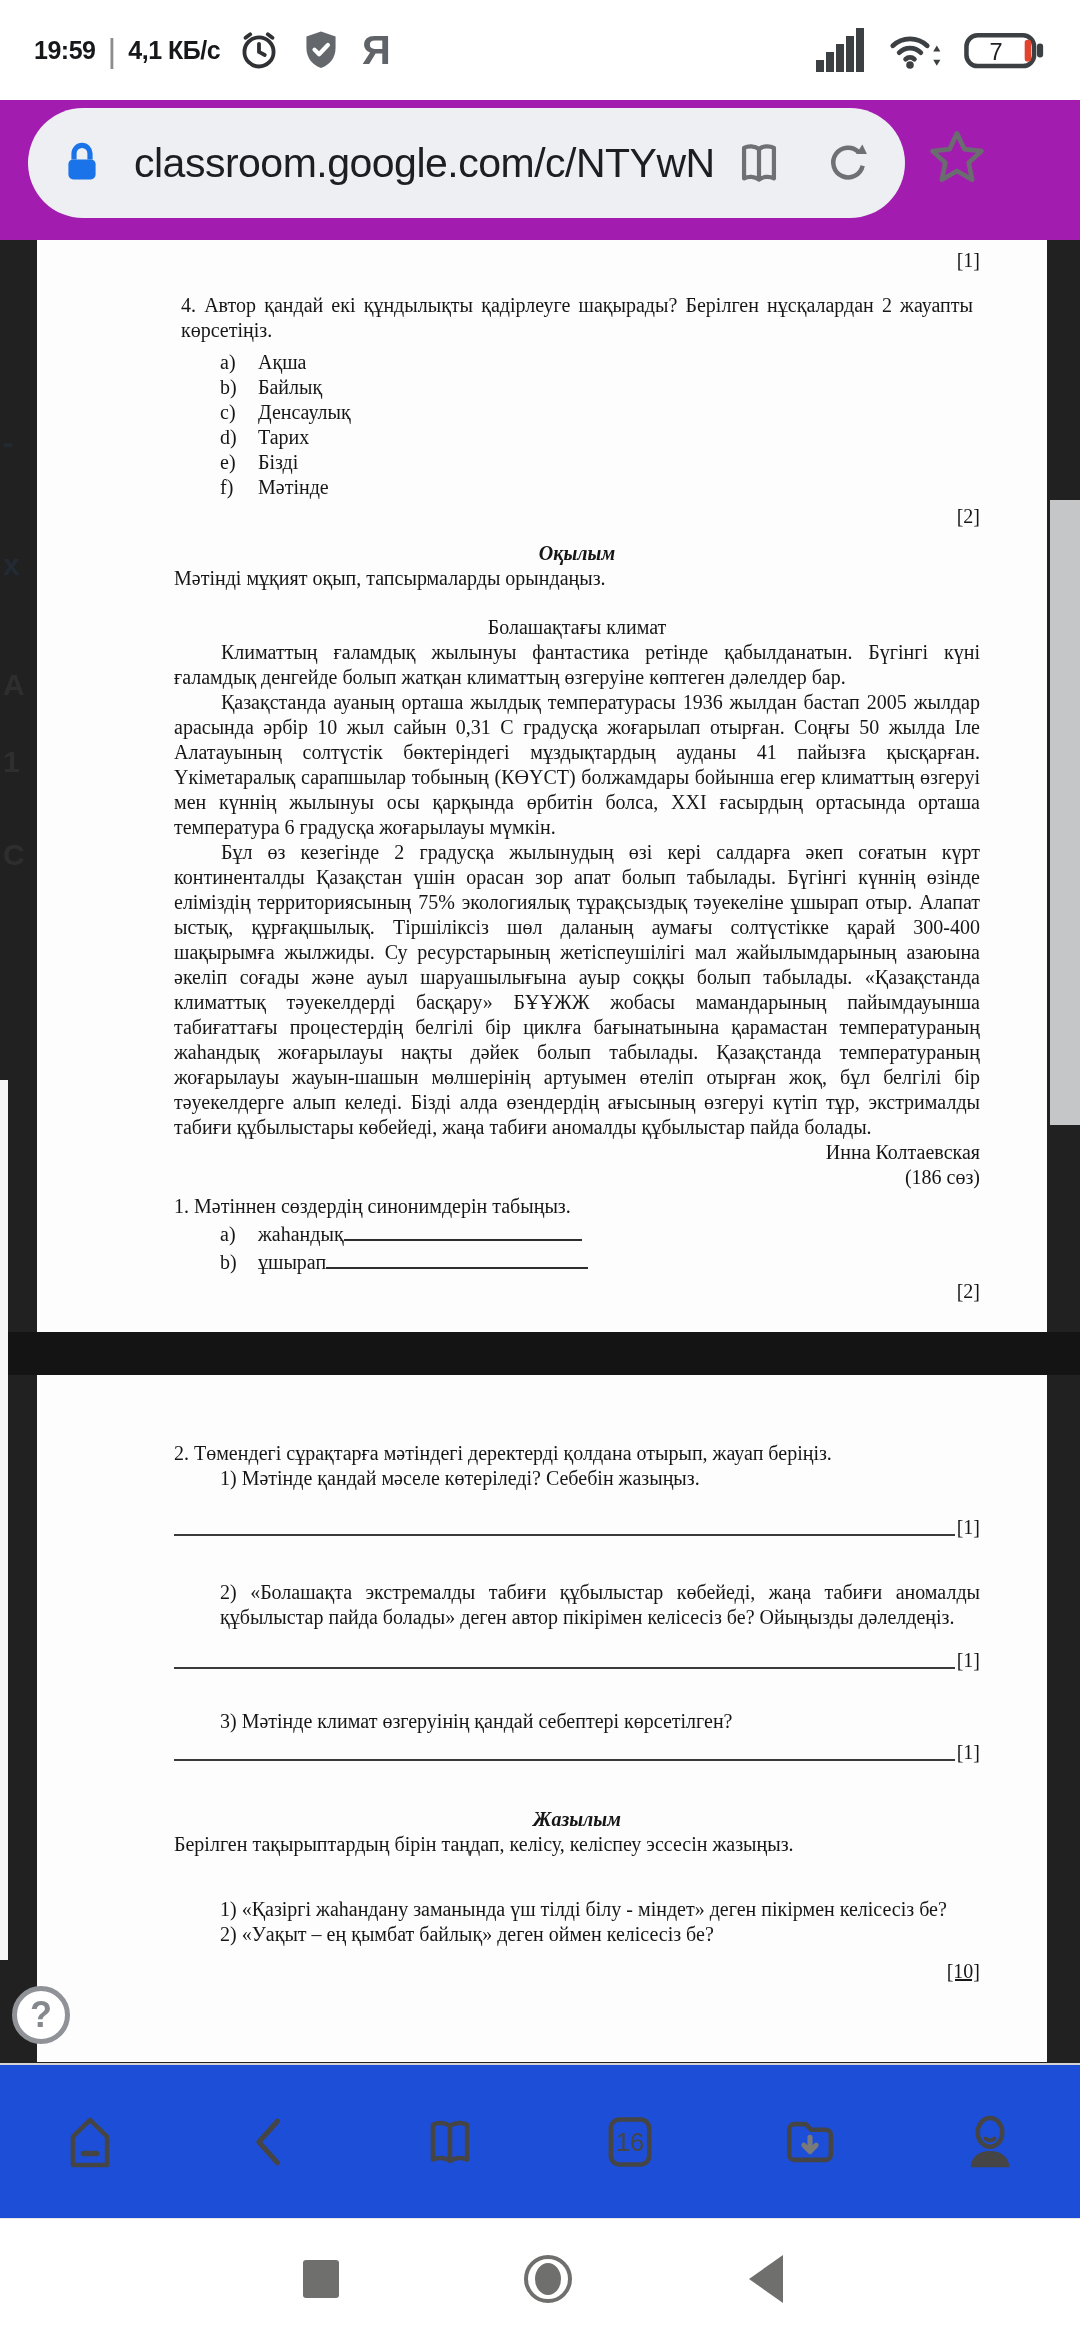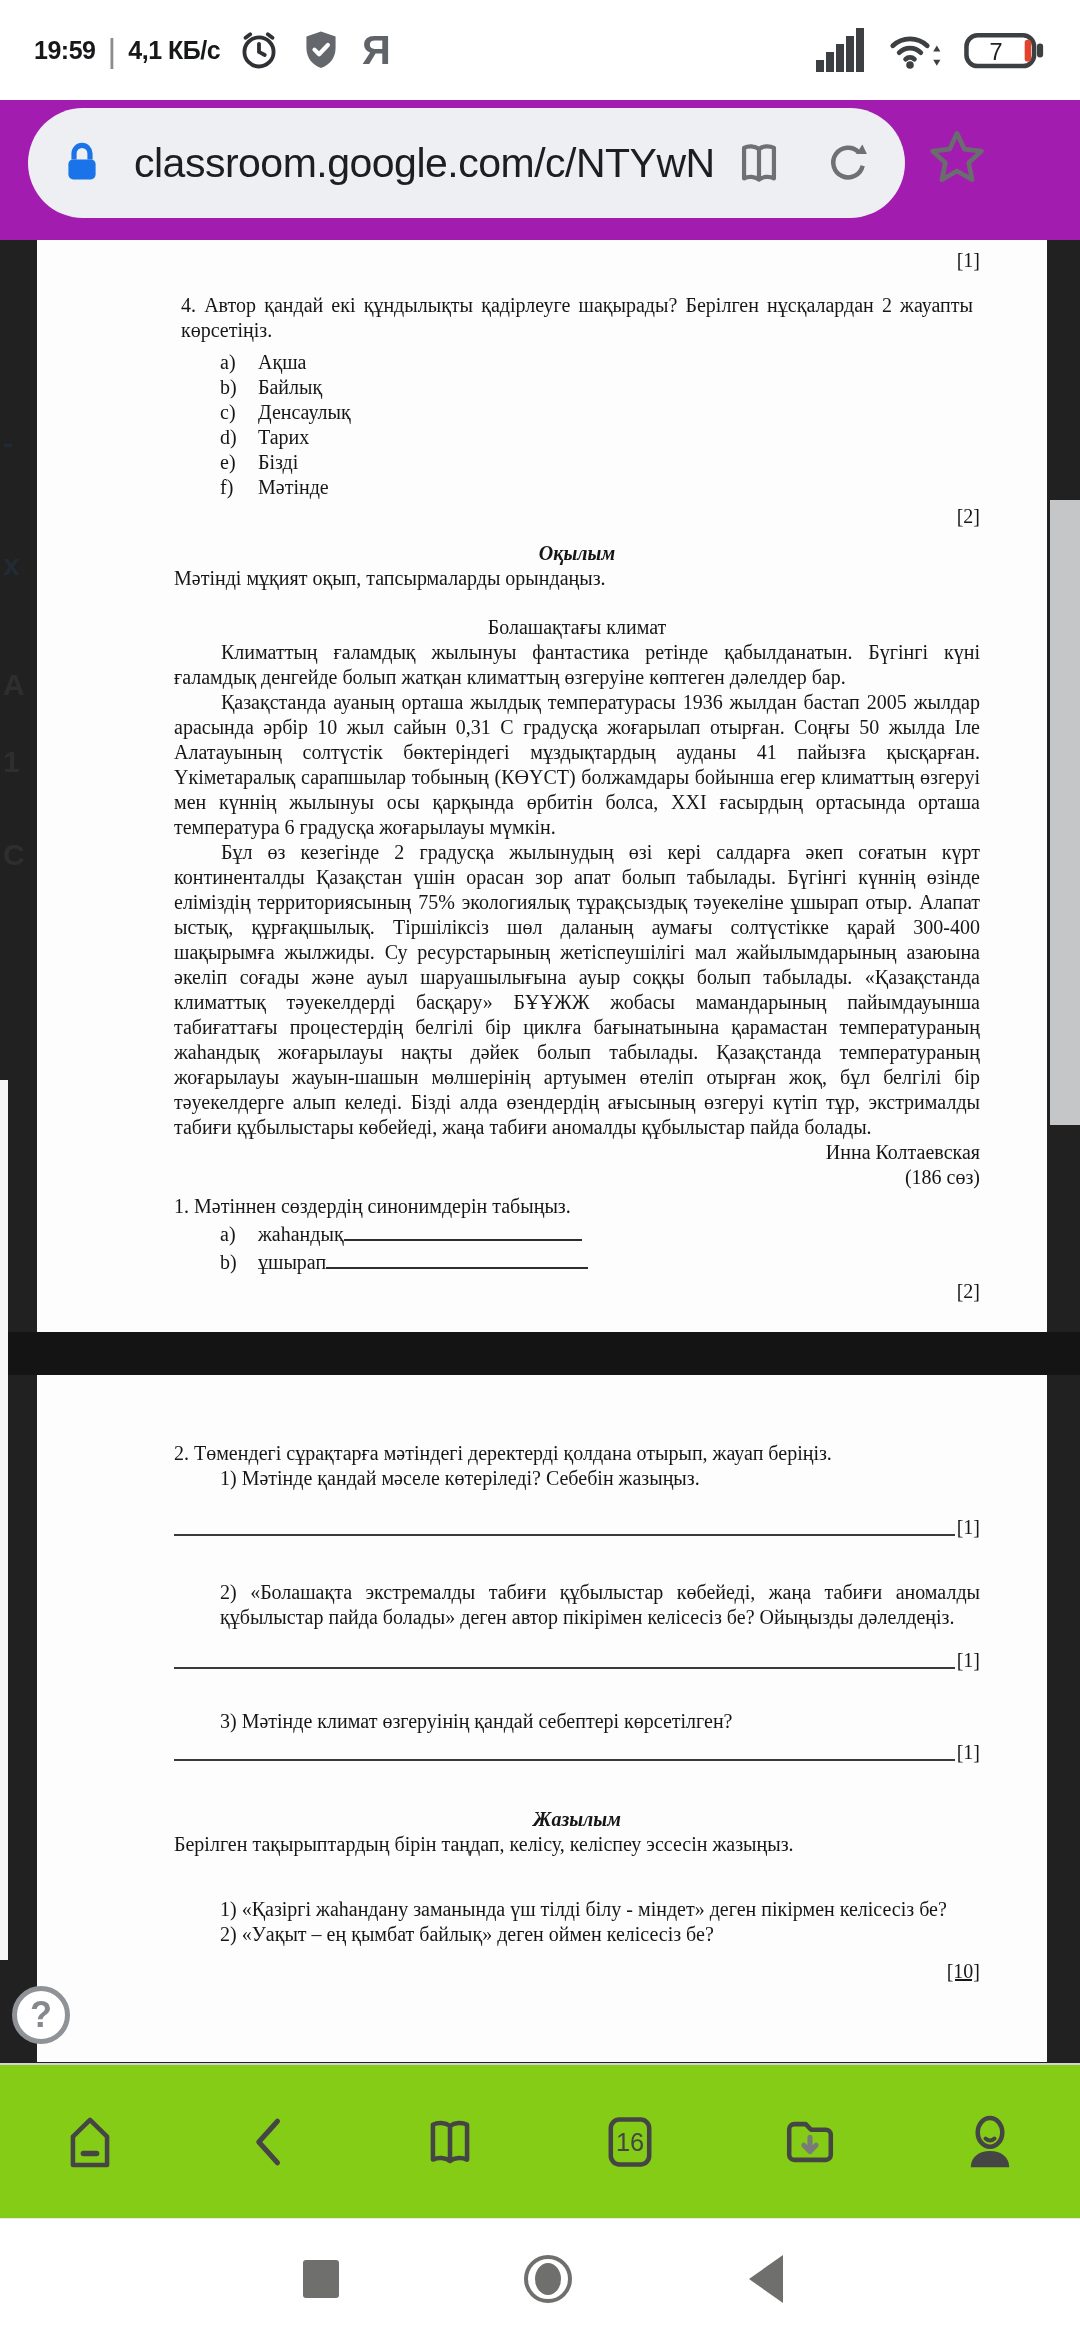--- a/index.html
+++ b/index.html
@@ -52,21 +52,21 @@
   .scroll-thumb{position:absolute;left:1050px;top:260px;width:30px;height:625px;background:#c5c6c8;}
   .white-sliver{position:absolute;left:0;top:840px;width:8px;height:880px;background:#f6f6f6;}
   .edge-frag{position:absolute;left:3px;font-size:30px;font-weight:bold;opacity:.5;}
 
   
   .help-button{position:absolute;left:12px;top:1986px;width:58px;height:58px;border:5px solid #8f9297;
                border-radius:50%;background:#fff;color:#85888d;font-size:36px;font-weight:bold;
                display:flex;align-items:center;justify-content:center;box-sizing:border-box;z-index:5;}
 
   
-  .toolbar{position:absolute;left:0;top:2063px;width:1080px;height:155px;background:#84cc16;
+  .toolbar{position:absolute;left:0;top:2063px;width:1080px;height:155px;background:#1d4ed8;
            border-top:2px solid #d4d4d4;display:flex;align-items:flex-end;box-sizing:border-box;}
   .tb-btn{flex:1;display:flex;align-items:center;justify-content:center;height:100%;}
 
   
   .navbar{position:absolute;left:0;top:2218px;width:1080px;height:122px;background:#fff;
           border-top:1px solid #e6e6e6;box-sizing:border-box;}
   .nav-recents{position:absolute;left:303px;top:41px;width:36px;height:38px;background:#6f6f6e;border-radius:3px;}
   .nav-home{position:absolute;left:524px;top:36px;width:48px;height:48px;border:4px solid #6f6f6e;
             border-radius:50%;box-sizing:border-box;display:flex;align-items:center;justify-content:center;}
   .nav-home-inner{width:26px;height:32px;background:#6f6f6e;border-radius:50%;}

